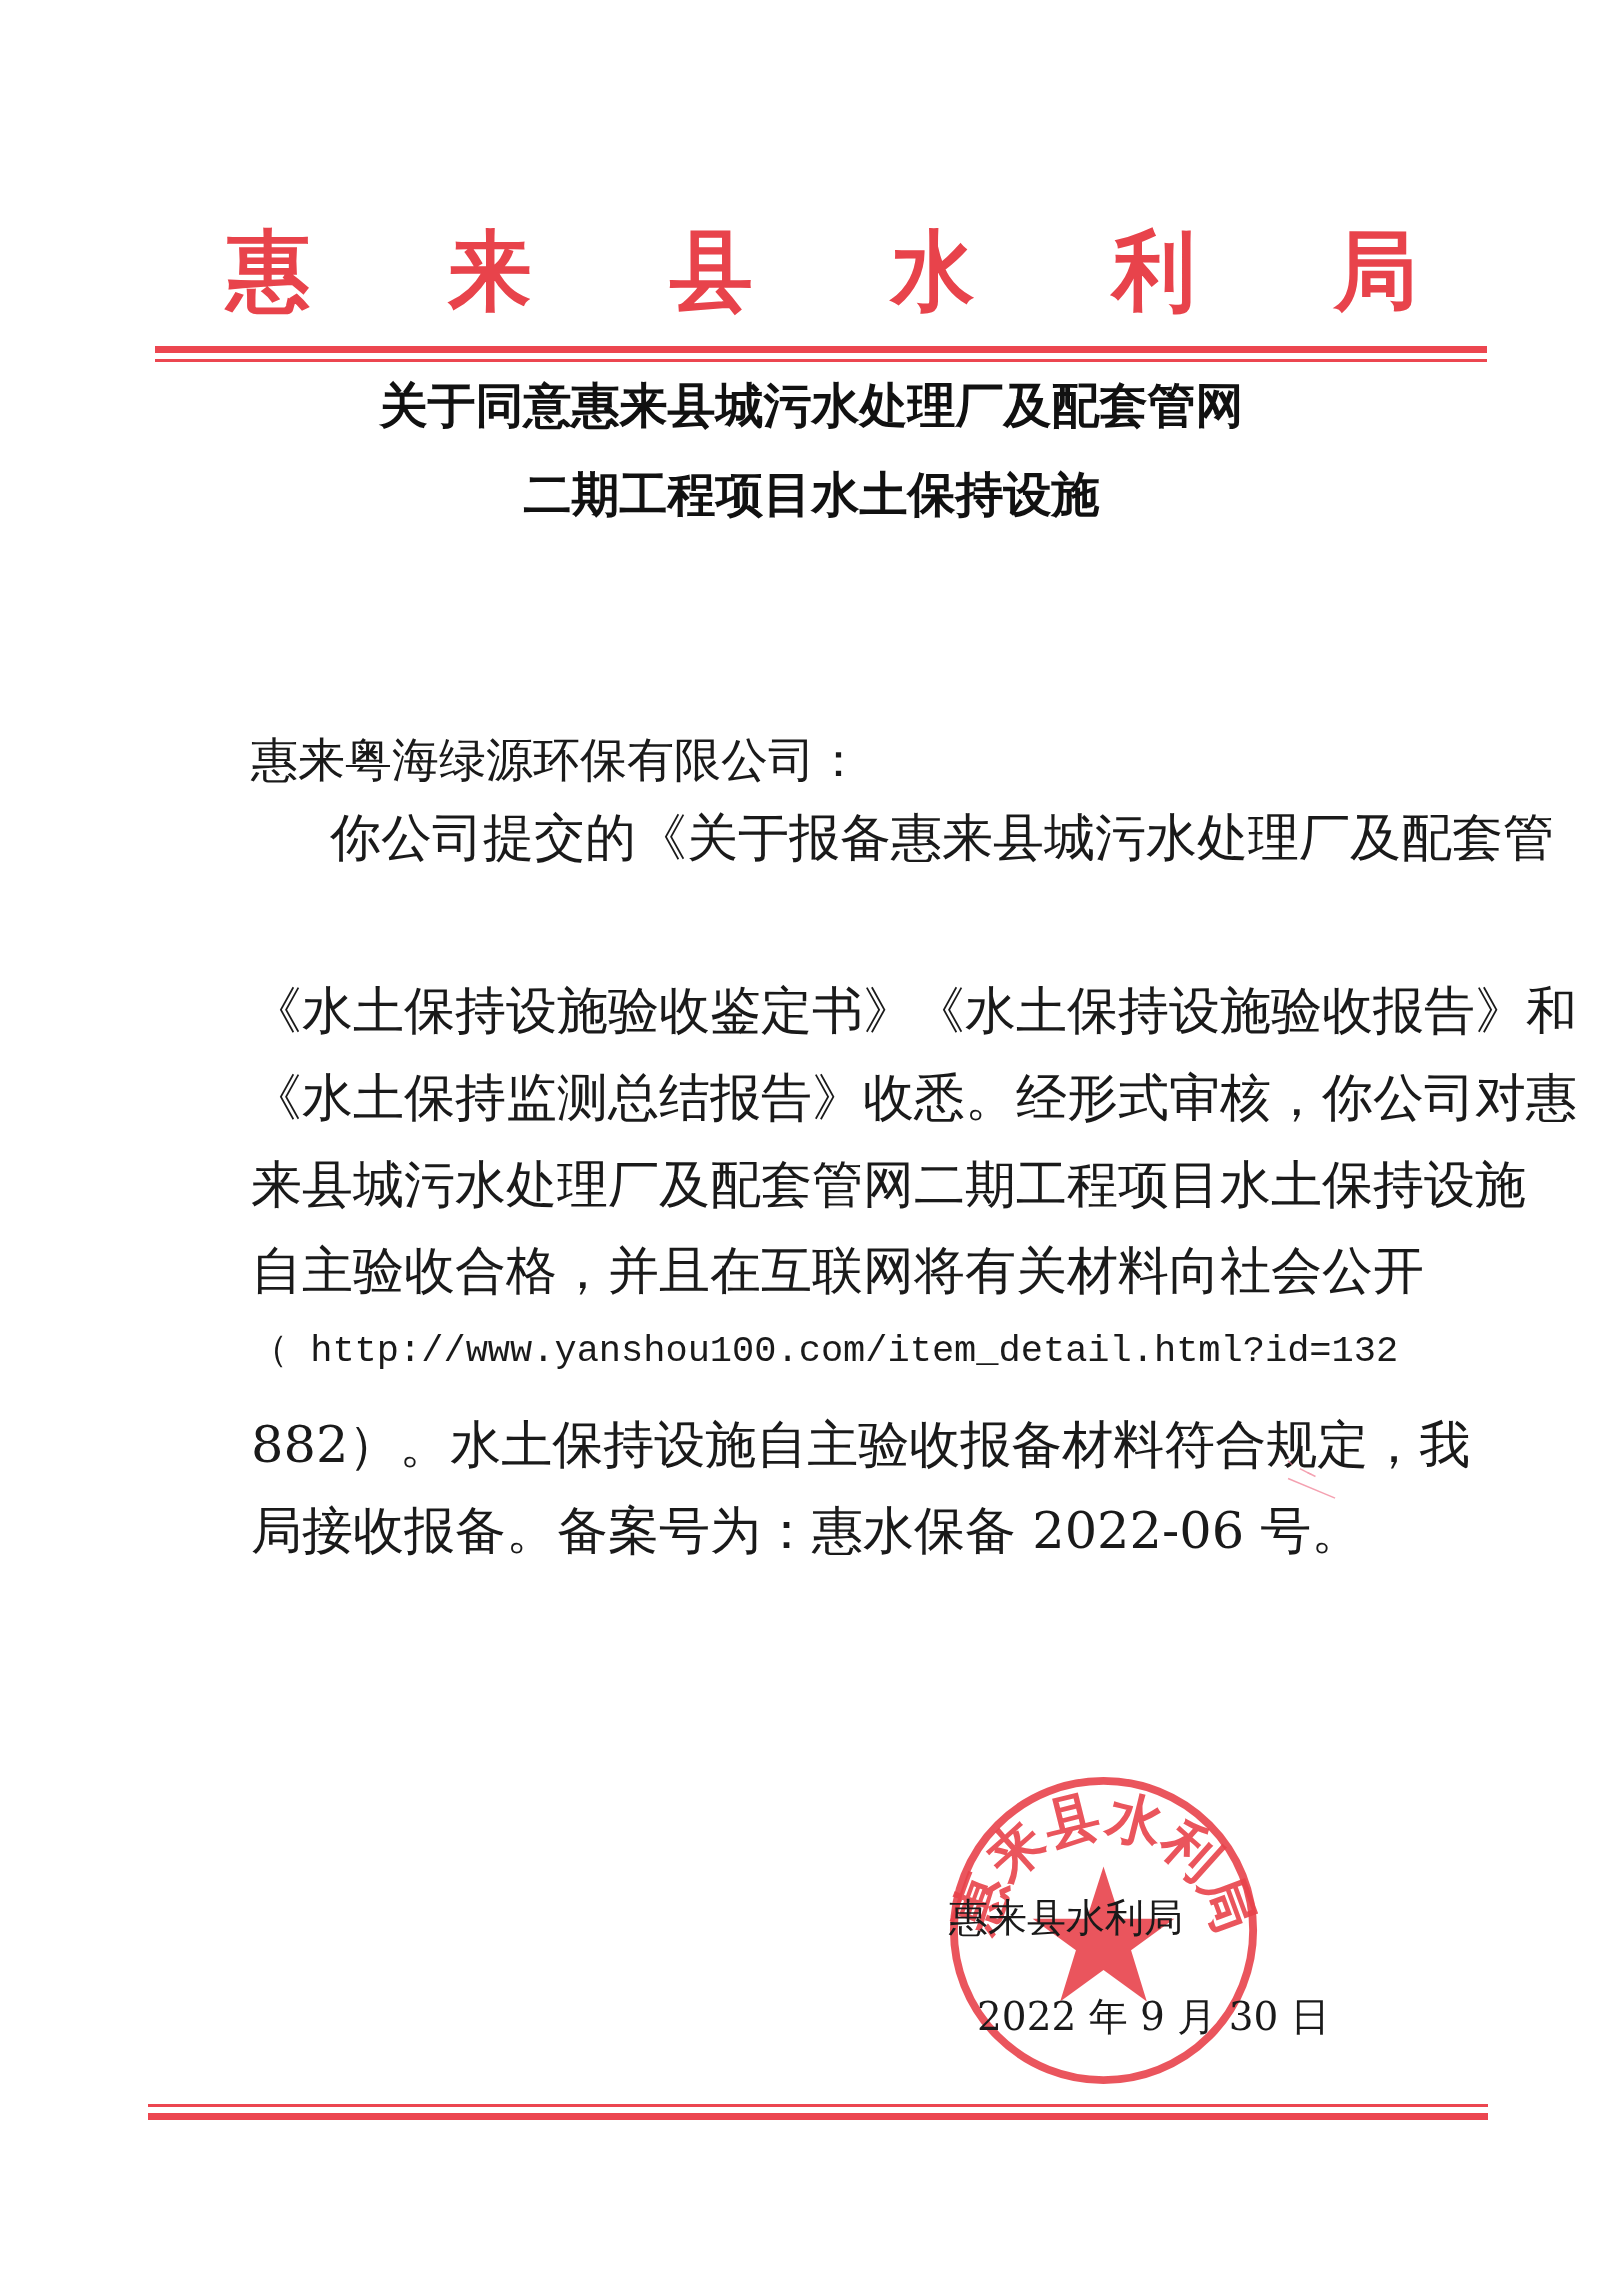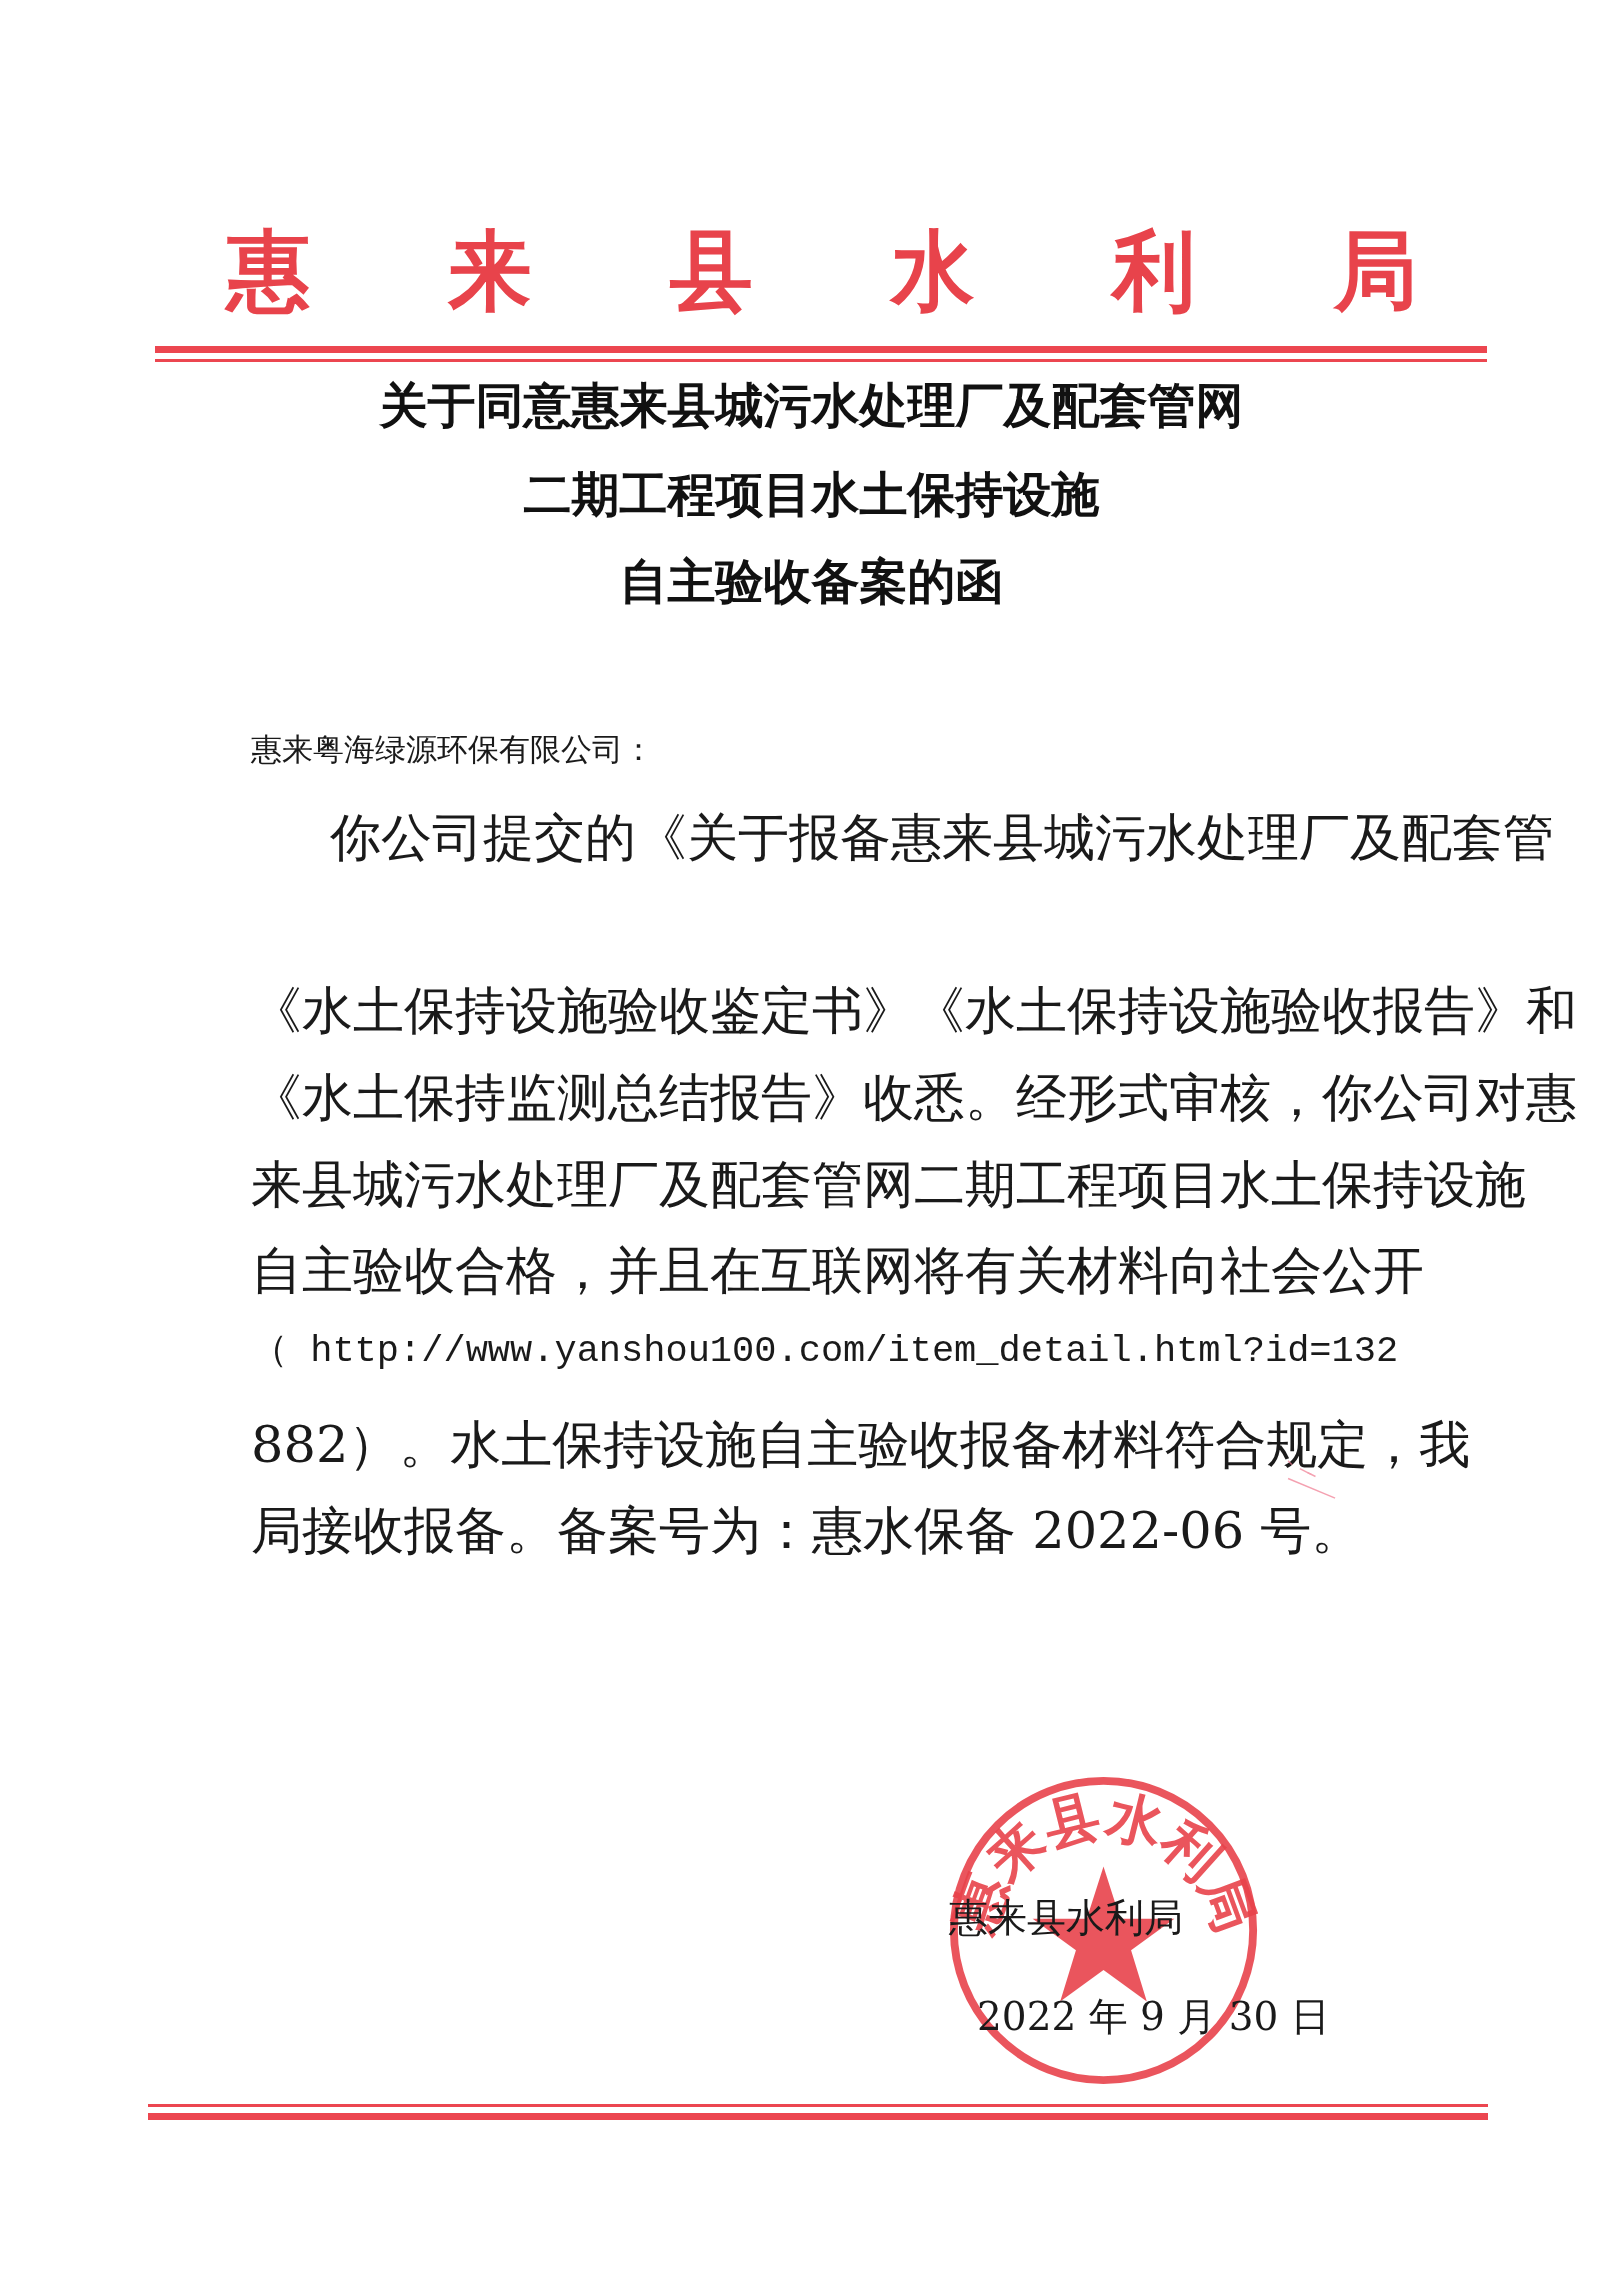--- a/index.html
+++ b/index.html
@@ -17,21 +17,21 @@
     transform: scaleY(1.05);
   }
   .rule { position: absolute; background: #ec4650; }
   .title {
     position: absolute; left: 0; width: 1623px; text-align: center;
     font-family: "DejaVu Sans", "Liberation Sans", sans-serif;
     font-size: 48px; color: #111; font-weight: bold;
   }
   .body-text {
     font-family: "DejaVu Serif", "Liberation Serif", serif;
-    font-size: 31px; color: #1a1a1a; position: absolute;
+    font-size: 47px; color: #1a1a1a; position: absolute;
     white-space: nowrap;
   }
   .line { position: absolute; left: 251px; width: 1133px; font-size: 51px;
     font-family: "DejaVu Serif", "Liberation Serif", serif; color: #1a1a1a;
     text-align: justify; text-align-last: justify; white-space: nowrap; }
   .line.last { text-align-last: left; }
   .url { font-family: "Liberation Mono", "DejaVu Sans Mono", monospace; font-size: 37px; }
 
   .stamp { position: absolute; left: 946px; top: 1773px; width: 315px; height: 315px; }
   .sig { position: absolute; font-family: "DejaVu Serif", "Liberation Serif", serif;
@@ -50,21 +50,20 @@
     <span>水</span>
     <span>利</span>
     <span>局</span>
   </div>
 
   <div class="rule" style="left:155px; top:346px; width:1332px; height:6.9px;"></div>
   <div class="rule" style="left:155px; top:359px; width:1332px; height:3px;"></div>
 
   <div class="title" style="top:374px;">关于同意惠来县城污水处理厂及配套管网</div>
   <div class="title" style="top:463px;">二期工程项目水土保持设施</div>
-  <div class="title" style="top:550px;">自主验收备案的函</div>
 
   <div class="body-text" style="left:251px; top:729px;">惠来粤海绿源环保有限公司：</div>
 
   <div class="line" style="left:330px; width:1054px; top:804px;">你公司提交的《关于报备惠来县城污水处理厂及配套管</div>
   <div class="line" style="top:977px;">《水土保持设施验收鉴定书》《水土保持设施验收报告》和</div>
   <div class="line" style="top:1064px;">《水土保持监测总结报告》收悉。经形式审核，你公司对惠</div>
   <div class="line" style="top:1151px;">来县城污水处理厂及配套管网二期工程项目水土保持设施</div>
   <div class="line" style="top:1237px;">自主验收合格，并且在互联网将有关材料向社会公开</div>
   <div class="line url" style="top:1324px;">（ http://www.yanshou100.com/item_detail.html?id=132</div>
   <div class="line" style="top:1411px;">882）。水土保持设施自主验收报备材料符合规定，我</div>

